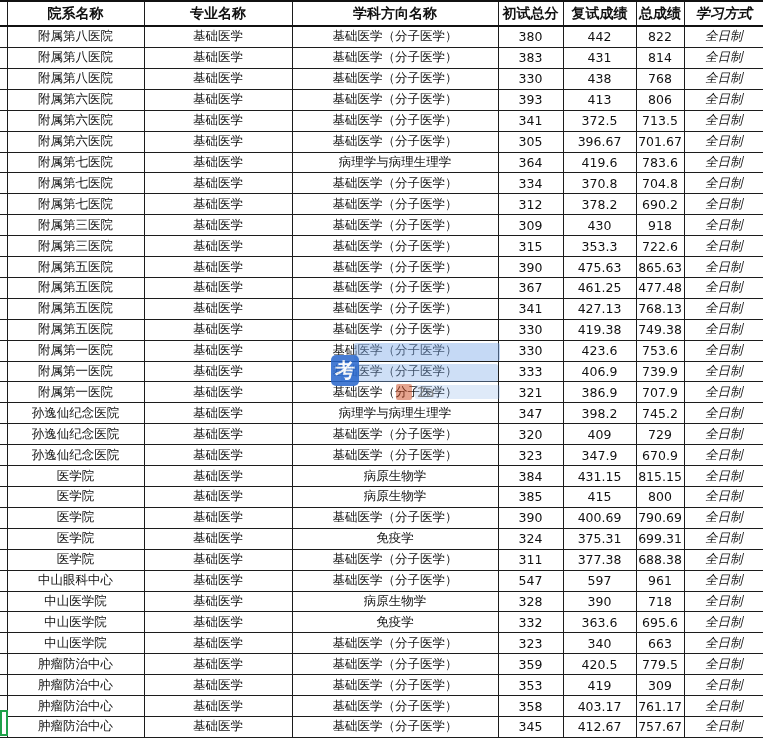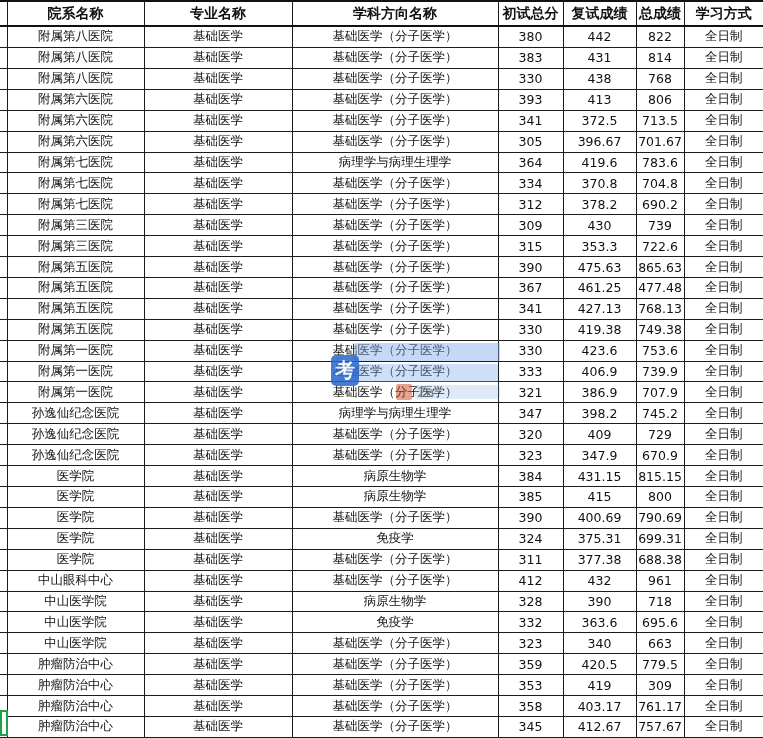--- a/index.html
+++ b/index.html
@@ -27,21 +27,21 @@
   }
   col.c-gutter{width:7px;}
   col.c-dept{width:137px;}
   col.c-major{width:148px;}
   col.c-direction{width:206px;}
   col.c-initial{width:65px;}
   col.c-retest{width:73px;}
   col.c-total{width:48px;}
   col.c-mode{width:79px;}
   .gutter-cell{border-left:none;}
-  td:last-child, th:last-child{border-right:none;}
+  td:last-child, th:last-child{border-right:none;font-style:italic;}
   
   .wm{position:absolute;pointer-events:none;z-index:5;}
   .wm-bar{border-radius:2px;}
   .wm-logo{
     display:flex;align-items:center;justify-content:center;
     border-radius:5px;color:#ffffff;font-weight:bold;font-size:20px;
   }
   .wm-tiny{font-size:14px;color:rgba(120,120,120,0.85);}
   
   .selection{
@@ -166,21 +166,21 @@
         <td>690.2</td>
         <td>全日制</td>
       </tr>
       <tr>
         <td class="gutter-cell"></td>
         <td>附属第三医院</td>
         <td>基础医学</td>
         <td>基础医学（分子医学）</td>
         <td>309</td>
         <td>430</td>
-        <td>739</td>
+        <td>918</td>
         <td>全日制</td>
       </tr>
       <tr>
         <td class="gutter-cell"></td>
         <td>附属第三医院</td>
         <td>基础医学</td>
         <td>基础医学（分子医学）</td>
         <td>315</td>
         <td>353.3</td>
         <td>722.6</td>
@@ -334,22 +334,22 @@
         <td>311</td>
         <td>377.38</td>
         <td>688.38</td>
         <td>全日制</td>
       </tr>
       <tr>
         <td class="gutter-cell"></td>
         <td>中山眼科中心</td>
         <td>基础医学</td>
         <td>基础医学（分子医学）</td>
-        <td>412</td>
-        <td>432</td>
+        <td>547</td>
+        <td>597</td>
         <td>961</td>
         <td>全日制</td>
       </tr>
       <tr>
         <td class="gutter-cell"></td>
         <td>中山医学院</td>
         <td>基础医学</td>
         <td>病原生物学</td>
         <td>328</td>
         <td>390</td>

